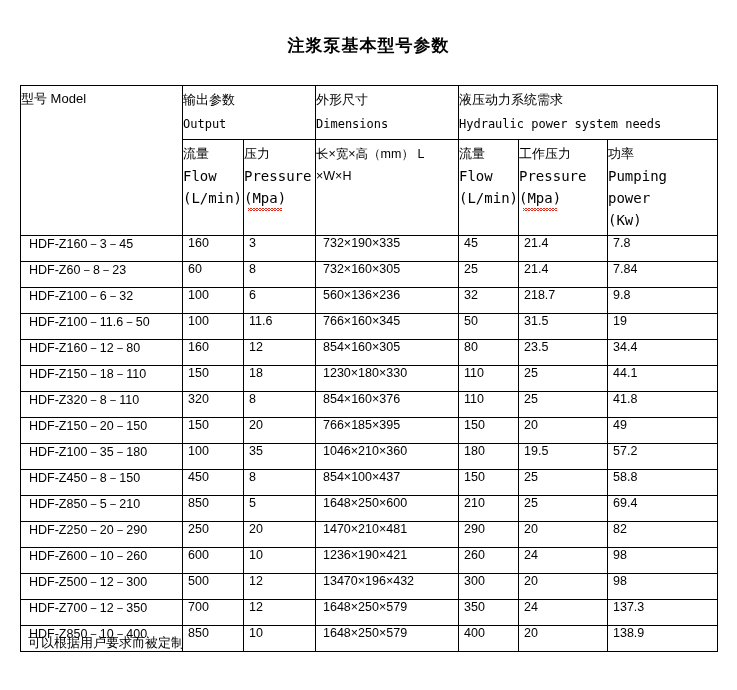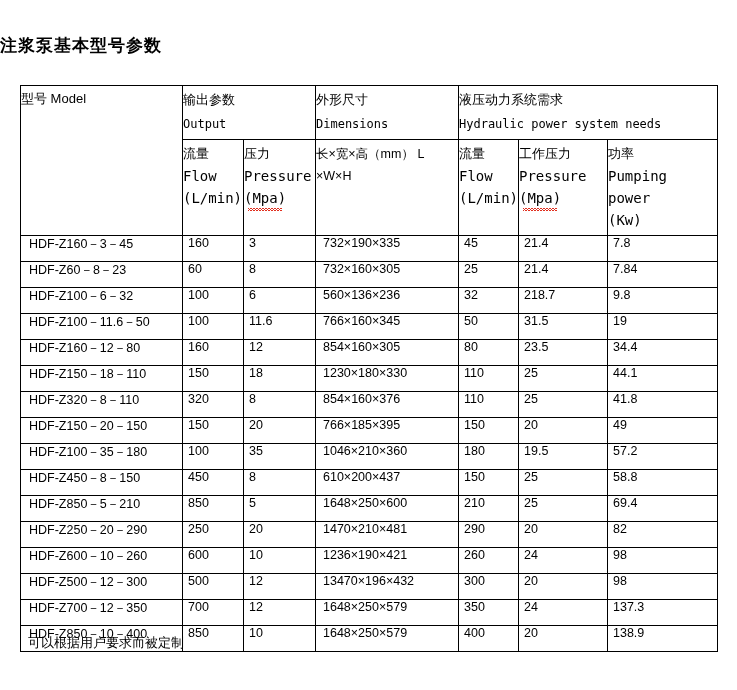--- a/index.html
+++ b/index.html
@@ -10,21 +10,21 @@
   body {
     width: 737px;
     height: 690px;
     font-family: "Liberation Sans", "DejaVu Sans", sans-serif;
     color: #000000;
     overflow: hidden;
     position: relative;
   }
 
   #page-title {
-    text-align: left;
+    text-align: center;
     font-size: 17px;
     font-weight: bold;
     letter-spacing: 1px;
     padding-top: 36px;
     padding-bottom: 0;
     line-height: 1.2;
   }
 
   .table-wrap {
     position: absolute;
@@ -276,21 +276,21 @@
           <td>35</td>
           <td class="c-dim">1046×210×360</td>
           <td>180</td>
           <td>19.5</td>
           <td>57.2</td>
         </tr>
         <tr>
           <td class="c-model">HDF-Z450－8－150</td>
           <td>450</td>
           <td>8</td>
-          <td class="c-dim">610×200×437</td>
+          <td class="c-dim">854×100×437</td>
           <td>150</td>
           <td>25</td>
           <td>58.8</td>
         </tr>
         <tr>
           <td class="c-model">HDF-Z850－5－210</td>
           <td>850</td>
           <td>5</td>
           <td class="c-dim">1648×250×600</td>
           <td>210</td>

